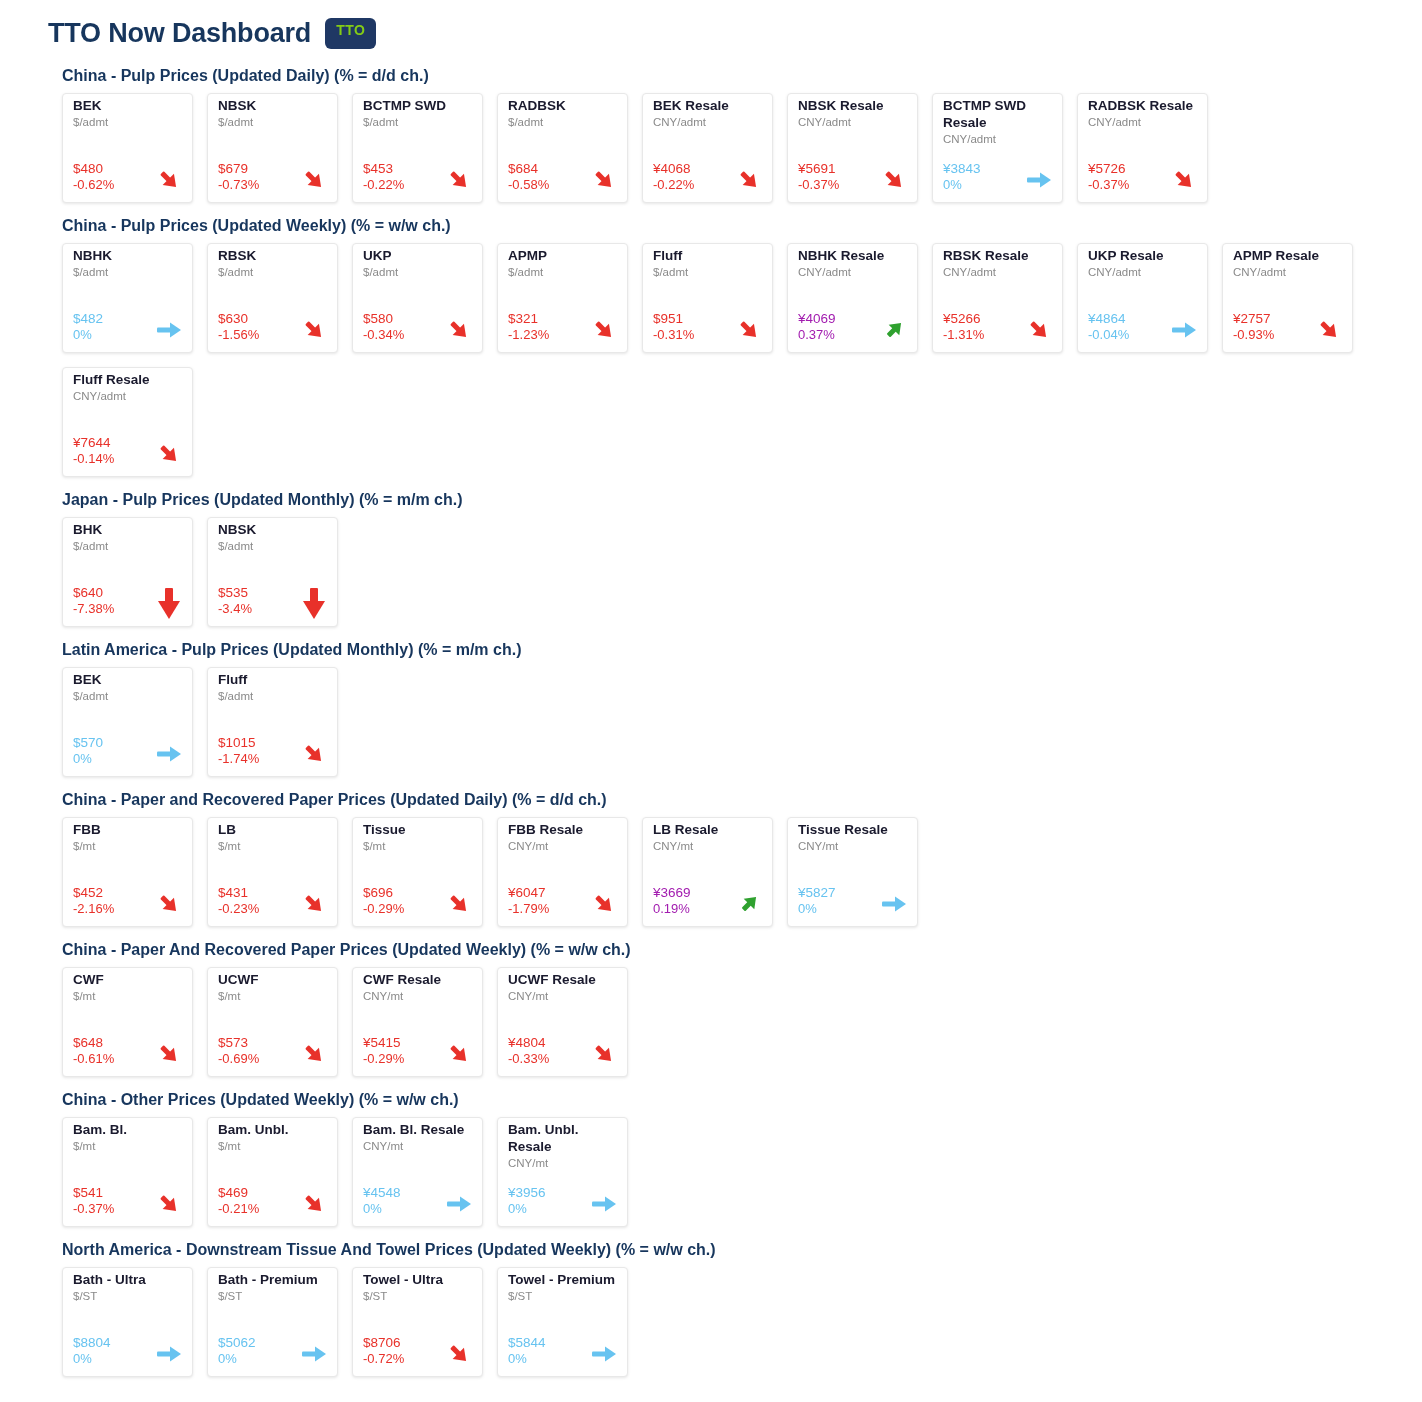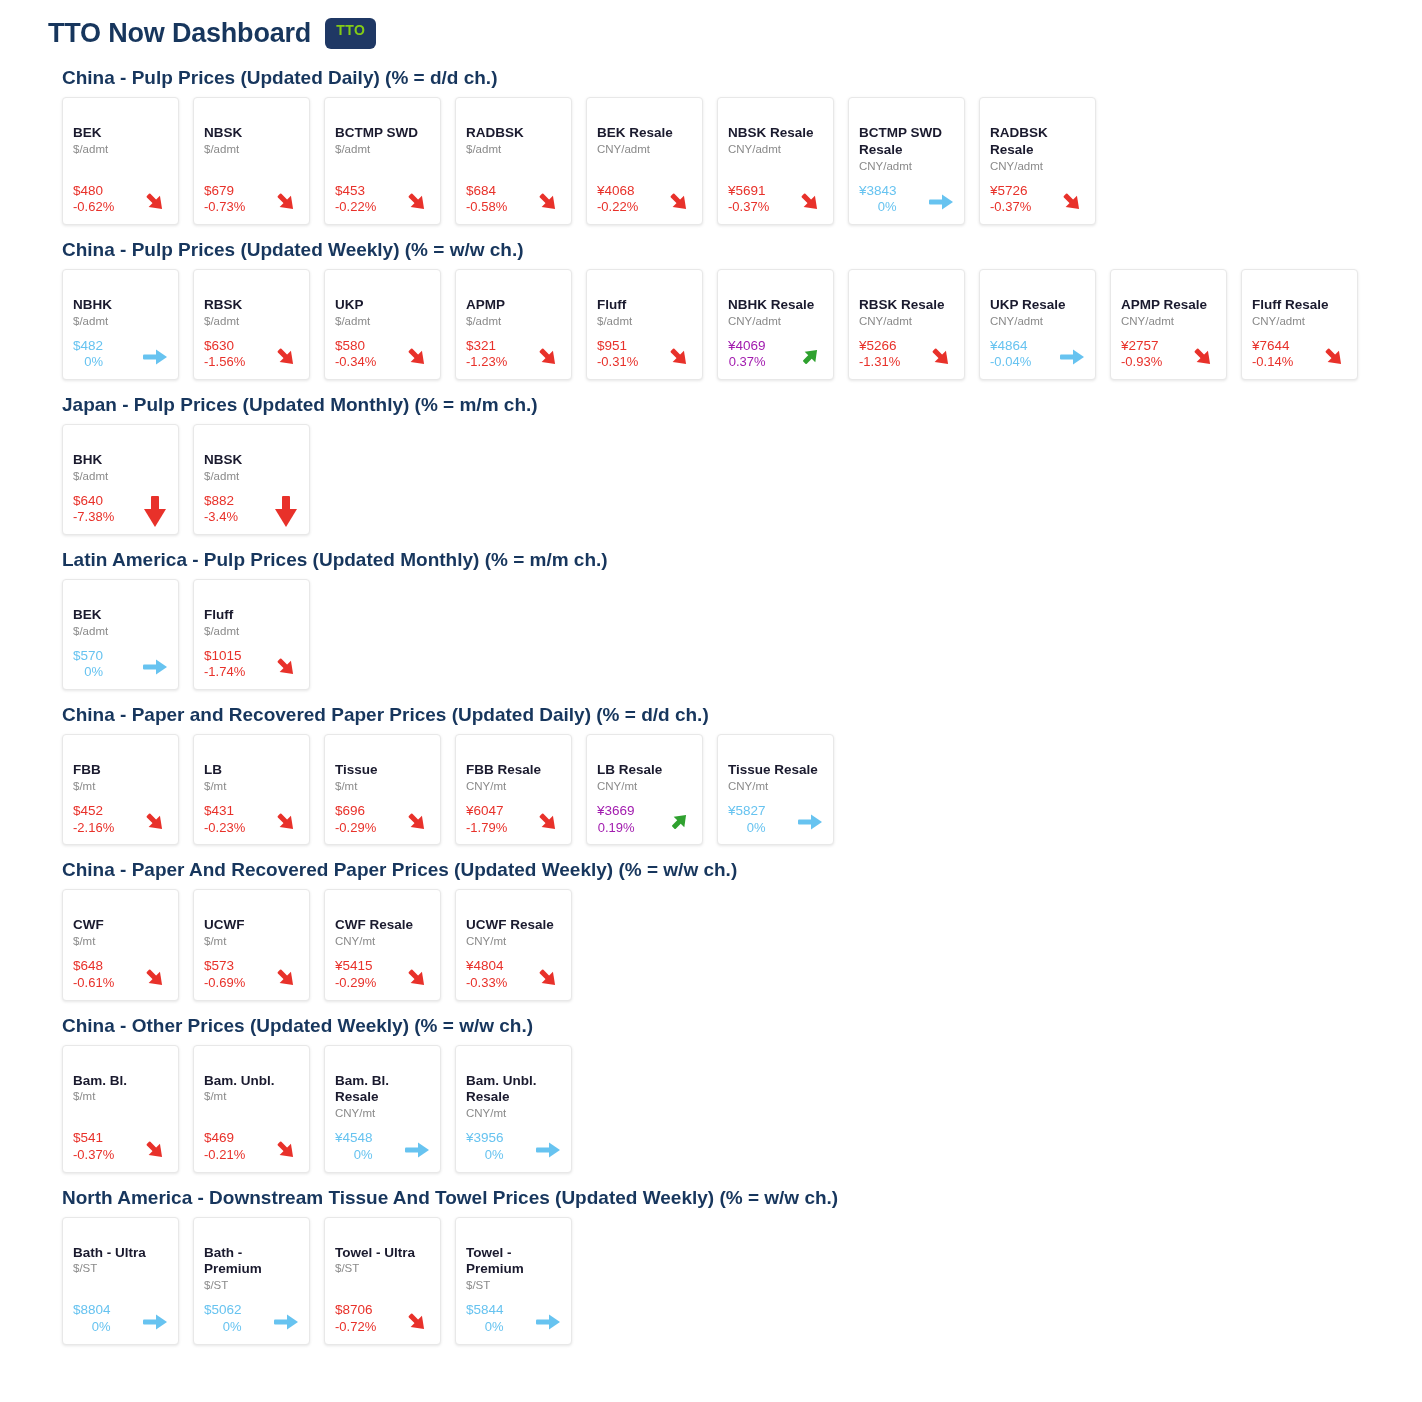--- a/index.html
+++ b/index.html
@@ -36,39 +36,39 @@
     border-radius: 6px;
     padding: 5px 11px 5px 11px;
     line-height: 1;
     letter-spacing: 0.5px;
   }
   .section {
     padding: 0 0 0 48px;
     margin-top: 14px;
   }
   .section-title {
-    font-size: 19px;
+    font-size: 16px;
     font-weight: bold;
     color: #17365d;
     margin: 0 0 8px 14px;
   }
   .cards {
     display: flex;
     flex-wrap: wrap;
     gap: 14px;
     padding-left: 14px;
   }
   .card {
-    width: 117px;
+    width: 131px;
     min-height: 110px;
     background: #ffffff;
     border: 1px solid #e8e8e8;
     border-radius: 4px;
     box-shadow: 0 1px 3px rgba(0,0,0,0.10);
-    padding: 27px 10px 8px 10px;
+    padding: 4px 10px 8px 10px;
     position: relative;
     display: flex;
     flex-direction: column;
   }
   .card-name {
     font-size: 13.5px;
     font-weight: bold;
     color: #1a1a2e;
     line-height: 1.25;
   }
@@ -89,21 +89,20 @@
   .card-values {
     display: flex;
     flex-direction: column;
     line-height: 1.3;
   }
   .card-price {
     font-size: 13.5px;
   }
   .card-change {
     font-size: 13px;
-    text-align: right;
   }
   .down { color: #e8312a; }
   .up { color: #a21caf; }
   .flat { color: #67c3f0; }
   .arrow {
     width: 26px;
     height: 28px;
     flex: 0 0 26px;
     display: flex;
     align-items: center;
@@ -476,21 +475,21 @@
                   </g>
                 </svg>
               </div>
             </div>
           </div>
           <div class="card">
             <div class="card-name">NBSK</div>
             <div class="card-unit">$/admt</div>
             <div class="card-body">
               <div class="card-values">
-                <div class="card-price down">$882</div>
+                <div class="card-price down">$535</div>
                 <div class="card-change down">-3.4%</div>
               </div>
               <div class="arrow">
                 <svg width="26" height="34" viewBox="0 0 26 34">
                   <g fill="#e8312a">
                     <rect x="9" y="1" width="8" height="18" rx="1"></rect>
                     <polygon points="2,14 24,14 13,32"></polygon>
                   </g>
                 </svg>
               </div>

